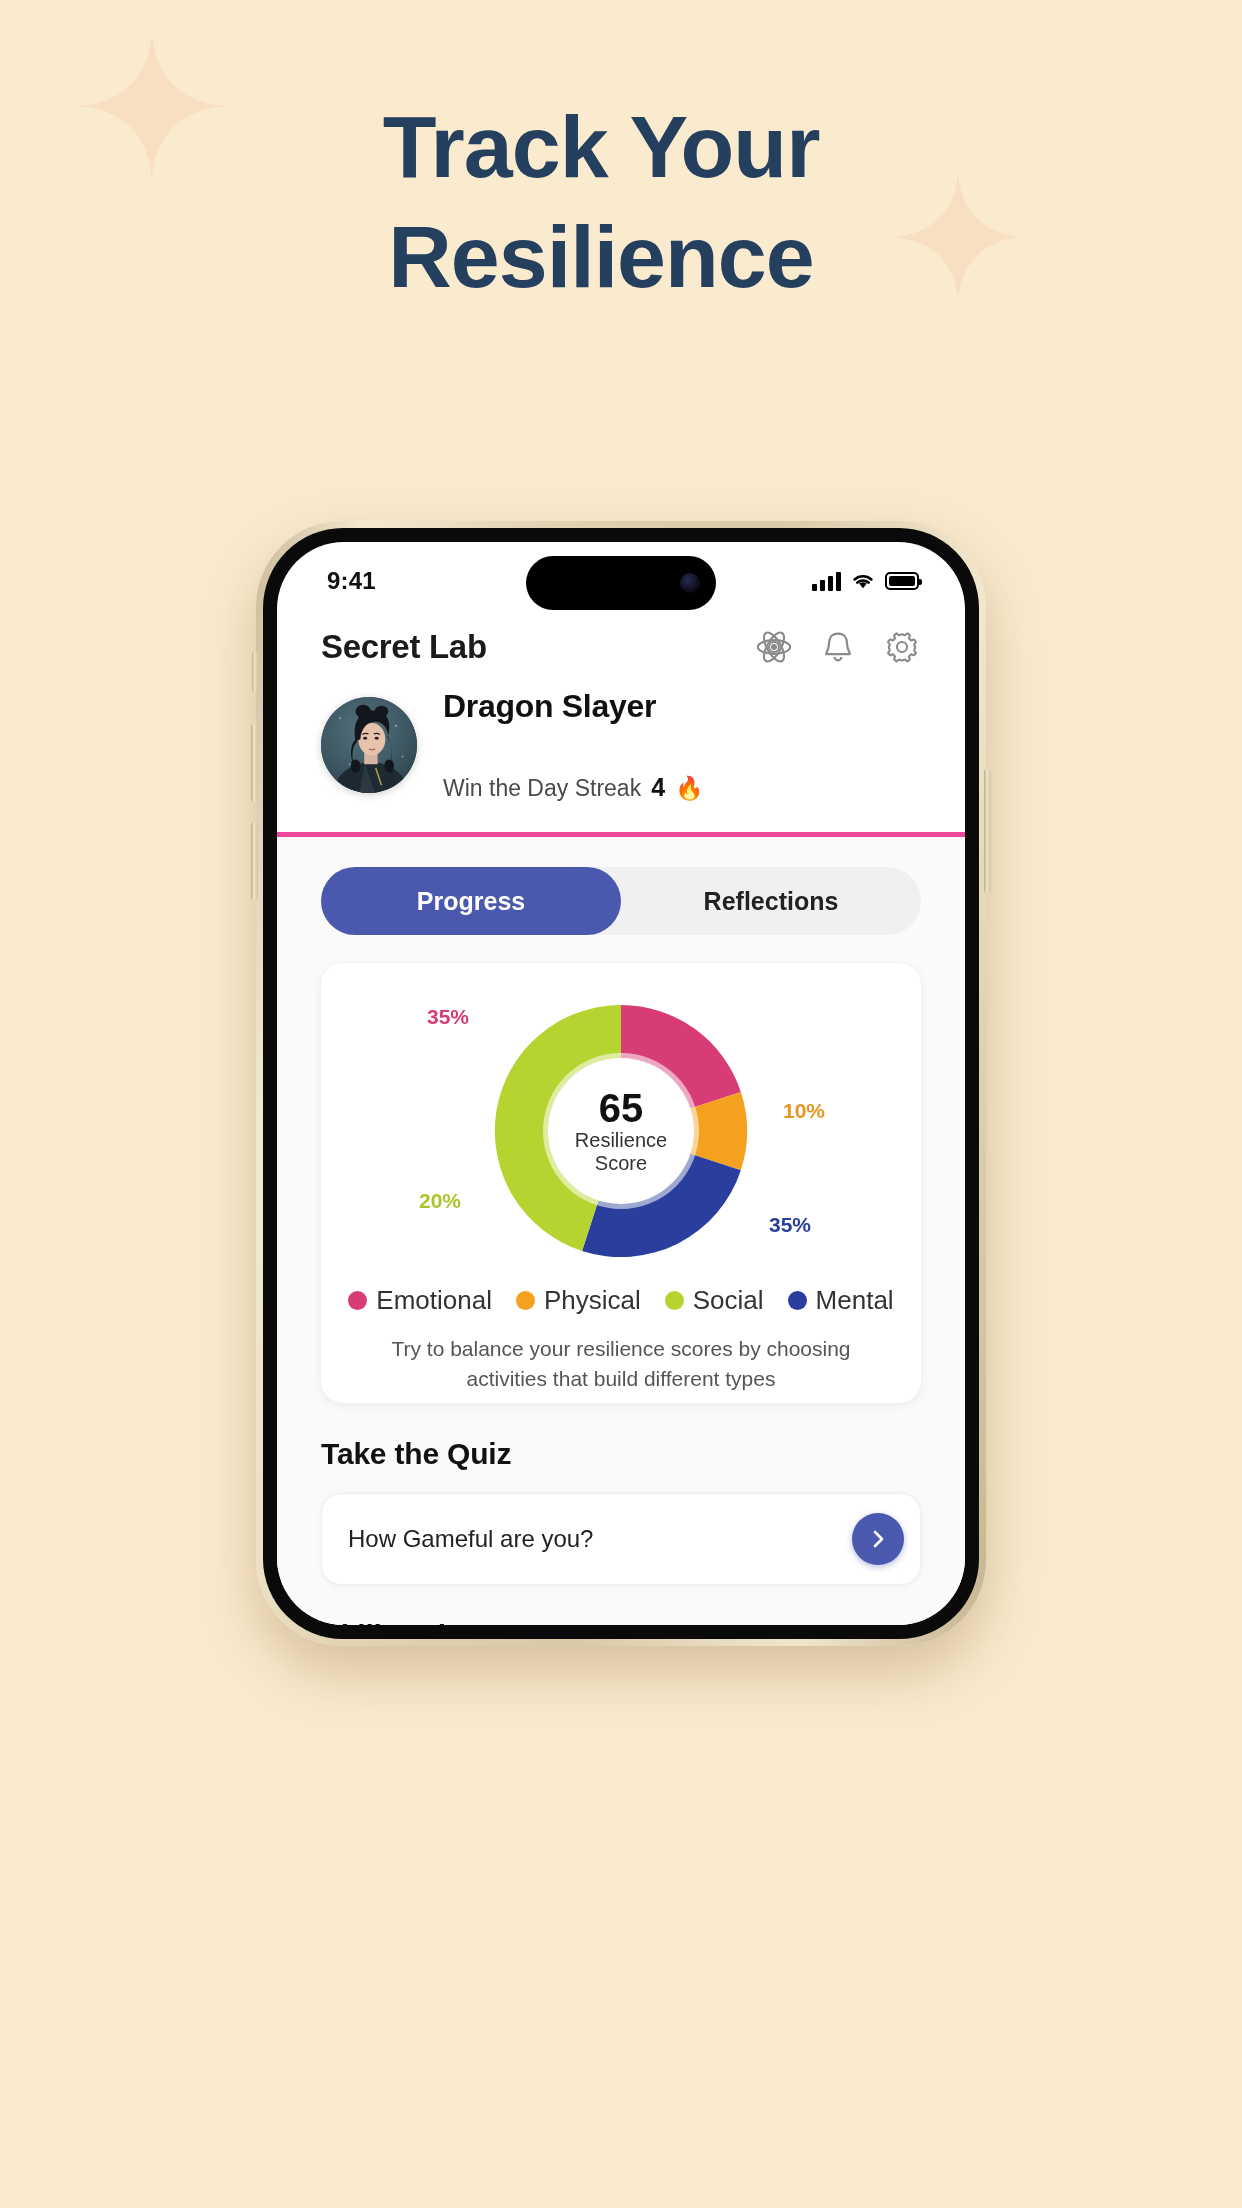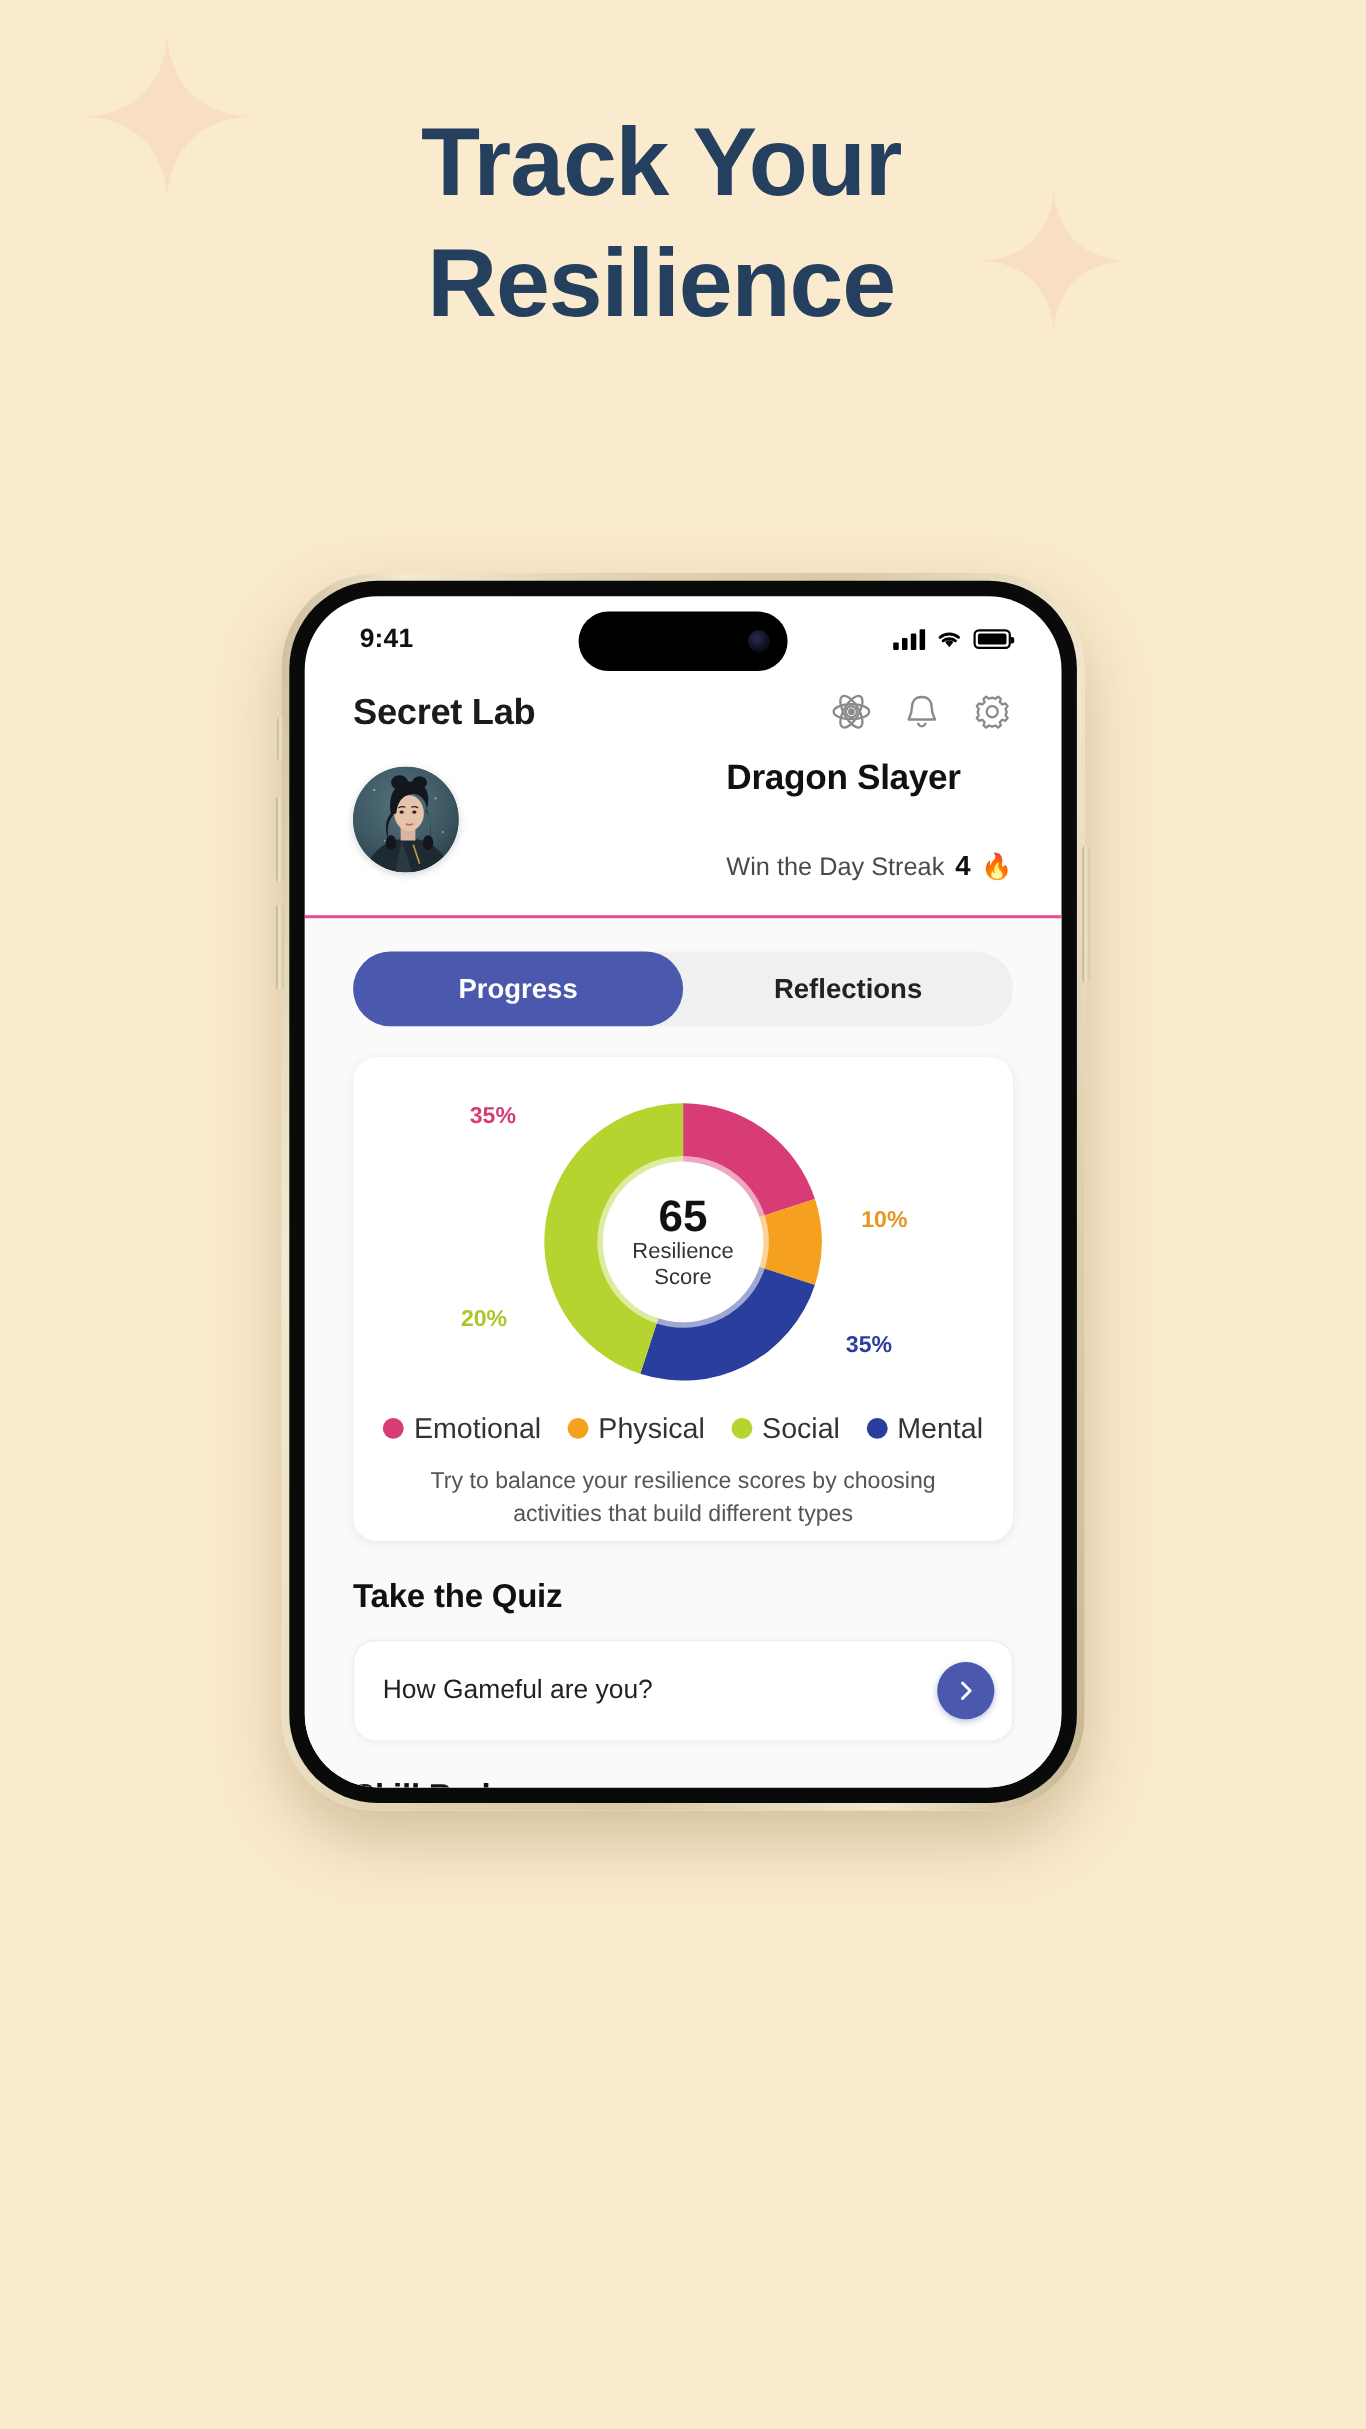--- a/index.html
+++ b/index.html
@@ -147,22 +147,21 @@
   }
   .header-icons { display: flex; align-items: center; gap: 26px; }
   .hicon { width: 38px; height: 38px; display: block; }
 
   
   .profile {
     display: flex;
     align-items: center;
     gap: 26px;
     padding: 6px 44px 30px 44px;
-    border-bottom: 3px solid #ec4899;
-    justify-content: space-between;
+    border-bottom: 5px solid #ec4899;
   }
   .avatar {
     width: 96px; height: 96px;
     border-radius: 50%;
     overflow: hidden;
     flex: 0 0 auto;
     background: #3d5560;
     position: relative;
     box-shadow: 0 2px 8px rgba(0,0,0,.18);
   }

